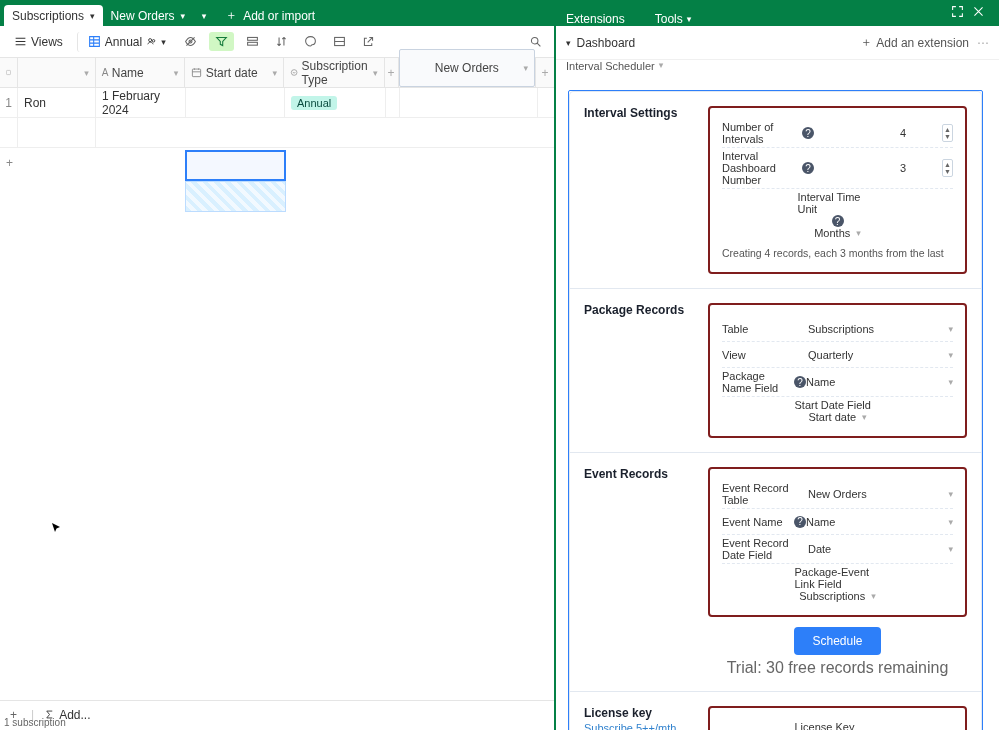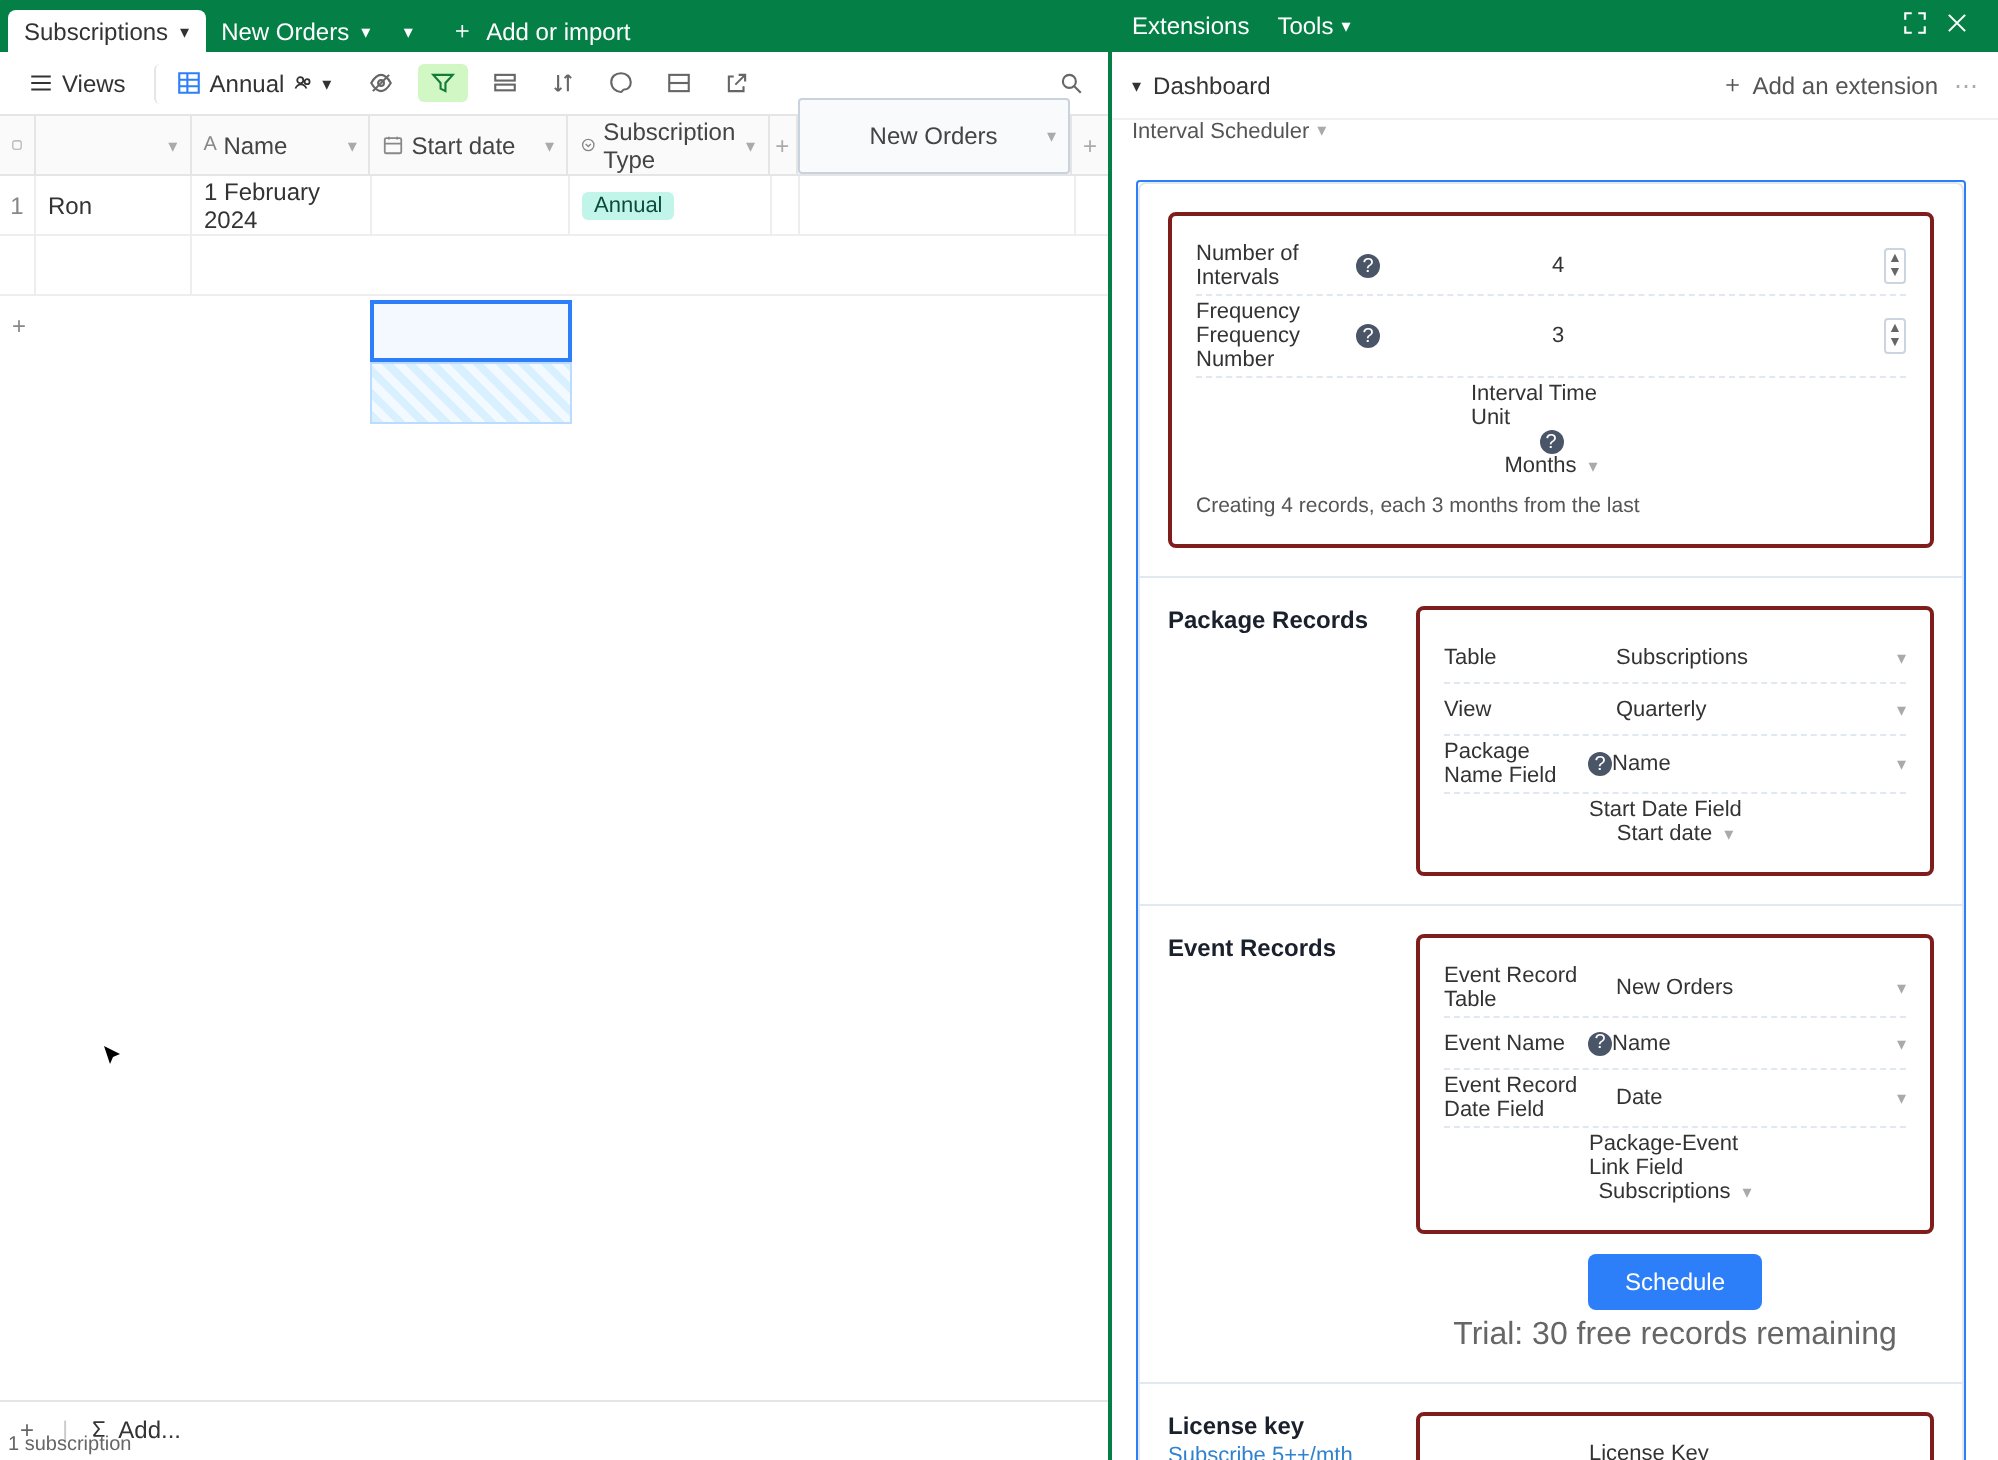--- a/index.html
+++ b/index.html
@@ -119,21 +119,21 @@
       <span class="chev">▾</span>
     </div>
     <div class="tab" style="width:22px; justify-content:center;">
       <span class="chev">▾</span>
     </div>
     <div class="add-or-import">
       <span style="font-size:12px;">＋</span>
       <span>Add or import</span>
     </div>
   </div>
-  <div style="position:absolute; left:566px; top:0; display:flex; align-items:center; height:26px; gap:14px;">
+  <div style="position:absolute; left:566px; top:0; display:flex; align-items:flex-end; height:26px; gap:30px;">
     <div class="ext-label">
        <span>Extensions</span>
     </div>
     <div class="tools-label">
        <span>Tools</span>
        <span class="chev">▾</span>
     </div>
   </div>
   <div class="top-right ext-icons">
     <span>
@@ -320,37 +320,38 @@
     <div class="isched-bar">
       <span>Interval Scheduler</span>
       <span class="dd2">▾</span>
     </div>
 
     <div class="ext-body">
       <div class="right-frame">
       <div class="ext-frame">
 
         <div class="section">
+          <div class="section-label">Interval Settings</div>
           <div class="section-body">
             <div class="fields-box">
               <div class="frow">
                 <div class="flabel">
                       <span>Number of Intervals</span>
                     </div>
                 <span class="fhelp">?</span>
                 <div class="spacer-col"></div>
                 <div class="fval">
                   <span>4</span>
                   <span style="flex:1"></span>
                   <span class="stepper"></span>
                 </div>
               </div>
               <div class="frow">
                 <div class="flabel">
-                      <span>Frequency Frequency Number</span>
+                      <span>Interval Dashboard Number</span>
                     </div>
                 <span class="fhelp">?</span>
                 <div class="spacer-col"></div>
                 <div class="fval">
                   <span>3</span>
                   <span style="flex:1"></span>
                   <span class="stepper"></span>
                 </div>
               </div>
               <div class="frow frow-nb">

